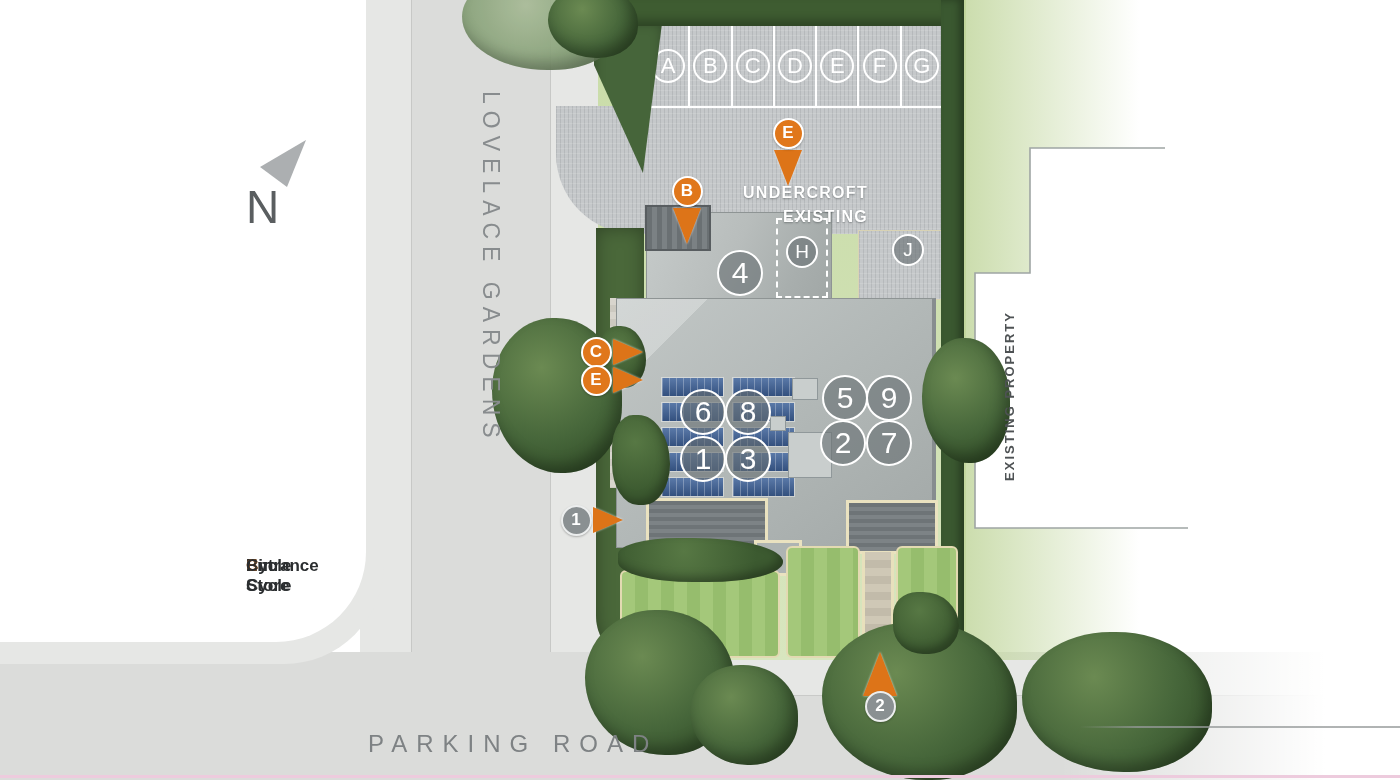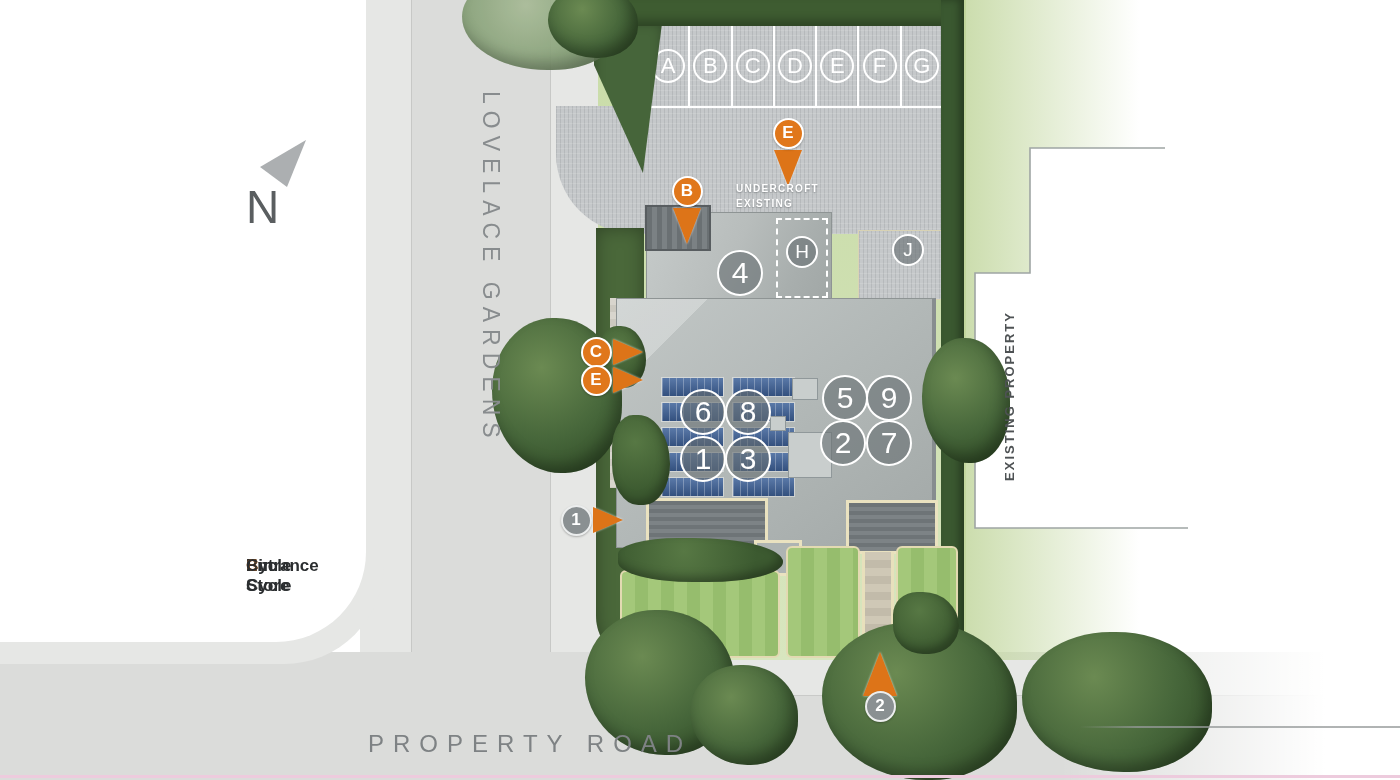--- a/index.html
+++ b/index.html
@@ -94,22 +94,22 @@
   .marker-circle{width:31px;height:31px;border-radius:50%;border:2px solid #fff;background:#e0771b;
      display:flex;align-items:center;justify-content:center;color:#fff;font-size:17px;font-weight:700;
      box-shadow:0 1px 2px rgba(0,0,0,.25);}
   .marker-circle.grey{background:#8a9092;border-color:#eceeee;}
   .tri{width:0;height:0;filter:drop-shadow(0 0 1px rgba(255,255,255,.7));}
   .tri.down{border-left:14px solid transparent;border-right:14px solid transparent;border-top:36px solid #dd7418;}
   .tri.right{border-top:13px solid transparent;border-bottom:13px solid transparent;border-left:30px solid #dd7418;}
   .tri.up{border-left:17px solid transparent;border-right:17px solid transparent;border-bottom:44px solid #dd7418;}
 
   
-  #undercroft-label{left:736px;top:181px;width:132px;text-align:left;color:#fff;
-     font-size:10px;font-weight:700;letter-spacing:1.3px;line-height:1.5;text-shadow:0 1px 2px rgba(60,65,68,.5);}
+  #undercroft-label{left:736px;top:181px;width:132px;text-align:right;color:#fff;
+     font-size:16px;font-weight:700;letter-spacing:1.3px;line-height:1.5;text-shadow:0 1px 2px rgba(60,65,68,.5);}
   #road-vertical-label{left:324px;top:241px;width:330px;height:30px;transform:rotate(90deg);
      color:#888c8e;font-size:23px;font-weight:500;letter-spacing:7px;text-align:center;white-space:nowrap;}
   #road-bottom-label{left:368px;top:730px;color:#7e8284;font-size:24px;font-weight:500;letter-spacing:9px;white-space:nowrap;}
   #existing-label{left:927px;top:386px;width:170px;height:20px;transform:rotate(-90deg);
      color:#4e5254;font-size:13px;font-weight:600;letter-spacing:2px;text-align:center;white-space:nowrap;}
   #compass-n{left:246px;top:180px;color:#5a5e60;font-size:46px;font-weight:300;}
   #compass-arrow{left:250px;top:132px;}
   #legend{left:246px;top:556px;width:220px;}
   .legend-row{position:relative;display:block;margin-bottom:7px;font-size:17px;font-weight:700;color:#2b2e30;}
   .legend-key{position:relative;color:#e0771b;}
@@ -275,21 +275,21 @@
       <div class="marker-circle grey" style="left: 864.5px; top: 690.5px;">
         <span style="position: relative;">2</span>
       </div>
     </div>
 
   <div id="undercroft-label">
     <span style="position:relative;display:block;">UNDERCROFT</span>
     <span style="position:relative;display:block;">EXISTING</span>
   </div>
   <div id="road-vertical-label">LOVELACE GARDENS</div>
-  <div id="road-bottom-label">PROPERTY ROAD</div>
+  <div id="road-bottom-label">PARKING ROAD</div>
   <div id="existing-label">EXISTING PROPERTY</div>
 
   <svg id="compass-arrow" width="70" height="70" viewBox="0 0 70 70">
     <polygon points="56,8 10,35 37,55" fill="#acafb1"></polygon>
   </svg>
   <div id="compass-n">N</div>
 
   <div id="legend">
       <div class="legend-row">
         <span class="legend-key">E</span>

